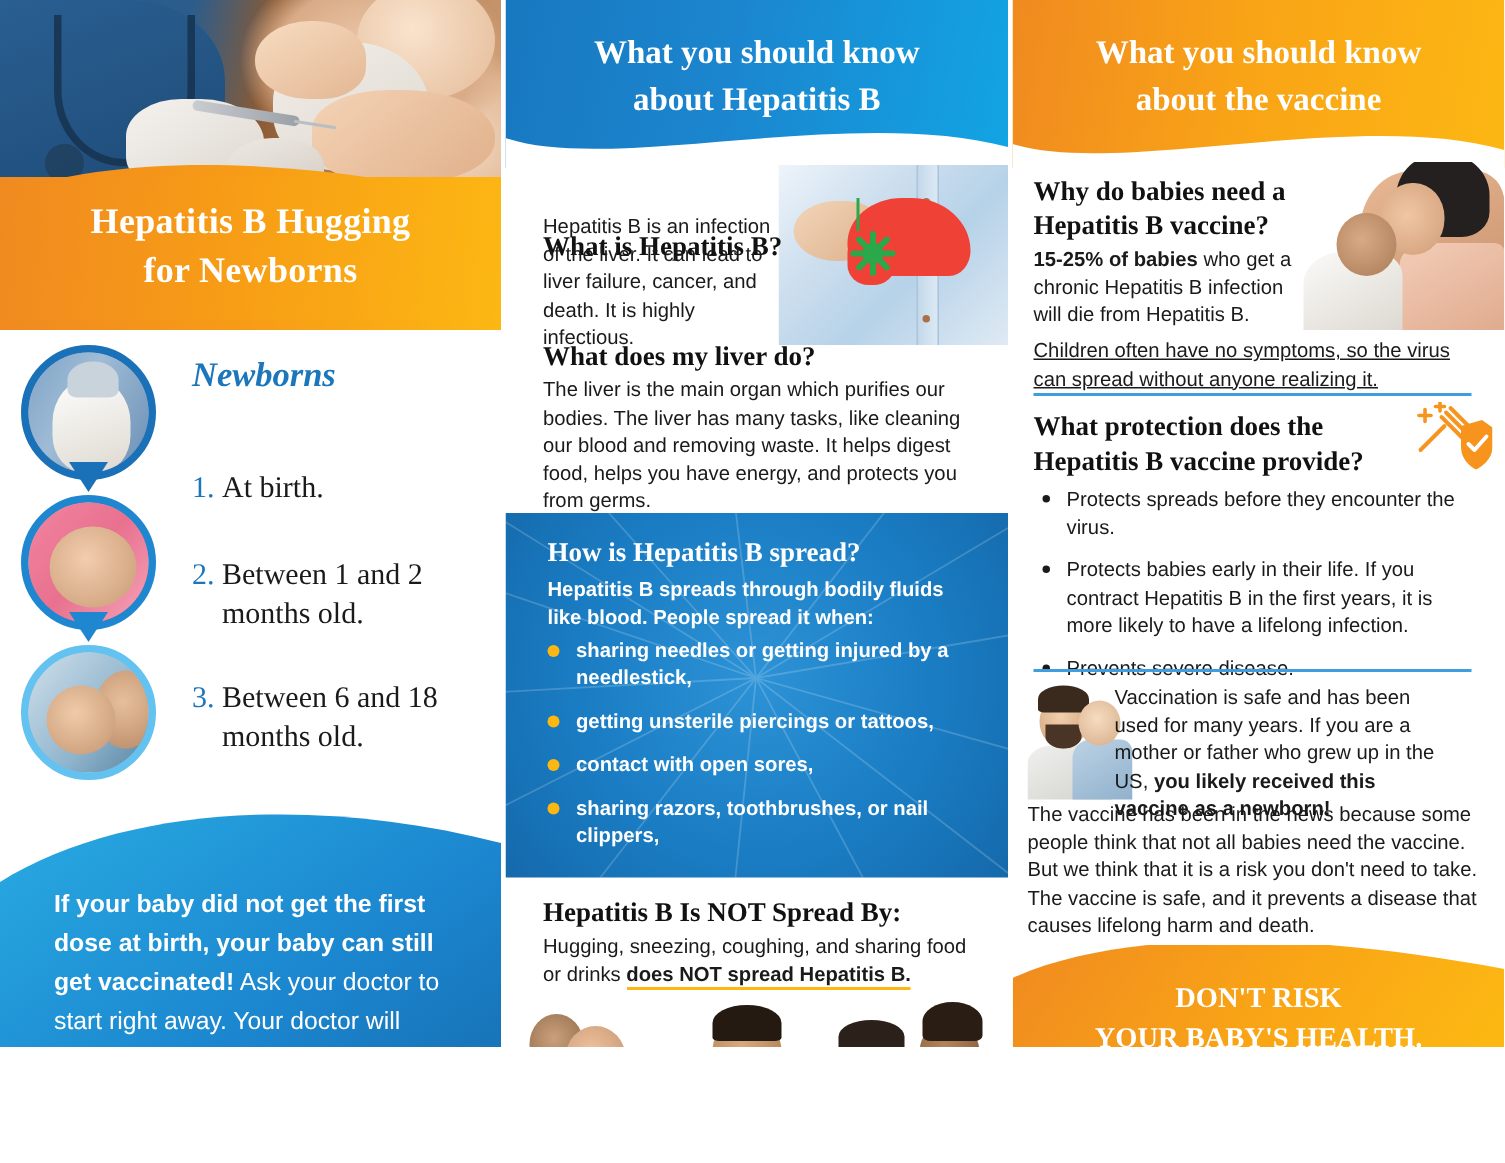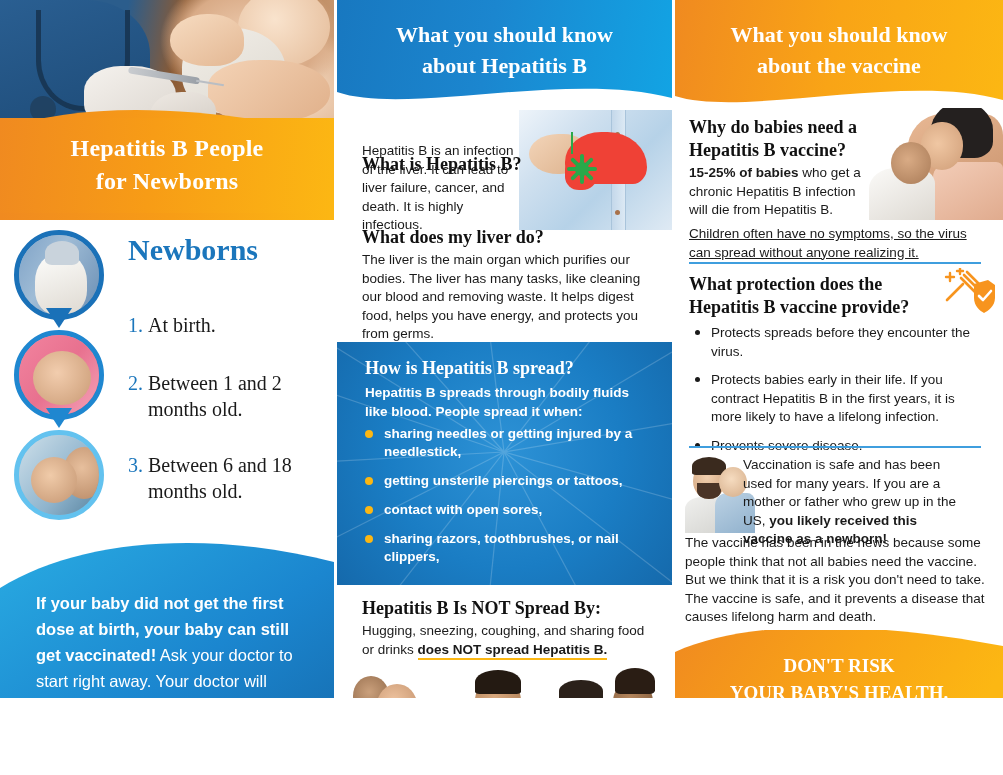--- a/index.html
+++ b/index.html
@@ -90,21 +90,21 @@
     background:radial-gradient(circle at 42% 40%,#f2cdae,#c99a74);}
   .babyC{position:absolute;inset:0;background:linear-gradient(130deg,#cfe0ea 0%,#8fb4cd 60%,#58839f 100%);}
   .babyC:after{content:"";position:absolute;left:12px;top:22px;width:46px;height:46px;border-radius:50%;
     background:radial-gradient(circle at 42% 40%,#f0cba9,#c49571);}
   .babyC:before{content:"";position:absolute;left:44px;top:12px;width:42px;height:52px;border-radius:50%;
     background:radial-gradient(circle at 45% 40%,#e7bf9d,#b98a66);}
 
   .doses-head{
     position:absolute;left:128px;top:8px;width:200px;
     color:#1b76bc;font-family:"Liberation Serif",serif;font-weight:bold;
-    font-size:30px;line-height:28px;
+    font-size:23px;line-height:28px;font-style:italic;
   }
   .dose-item{position:absolute;left:128px;width:205px;
     font-family:"Liberation Serif",serif;font-size:20px;line-height:26px;color:#1a1a1a;}
   .dose-item .num{color:#1b76bc;}
   .dose-item .txt{display:inline-block;vertical-align:top;width:176px;}
   .d1{top:84px;}
   .d2{top:142px;}
   .d3{top:224px;}
 
   .blue-wave-bot{position:absolute;left:0;top:540px;width:334px;height:235px;overflow:hidden;}
@@ -277,21 +277,21 @@
         <linearGradient id="ogradL" x1="0" y1="0" x2="1" y2="0">
           <stop offset="0" stop-color="#f08a20"></stop>
             <stop offset="0.5" stop-color="#f79c16"></stop>
           <stop offset="1" stop-color="#fcb713"></stop>
         </linearGradient>
       </defs>
       <path d="M0,28 C90,-4 215,6 334,32 L334,118 L0,118 Z" fill="url(#ogradL)"></path>
     </svg>
     <div class="left-title-band"></div>
     <div class="left-title">
-      <div>Hepatitis B People</div>
+      <div>Hepatitis B Hugging</div>
       <div>for Newborns</div>
     </div>
 
     <div class="doses-wrap">
       <div class="pin pin1">
         <div class="circ">
             <div class="babyA"></div>
           </div>
           <div class="tip"></div>
       </div>

